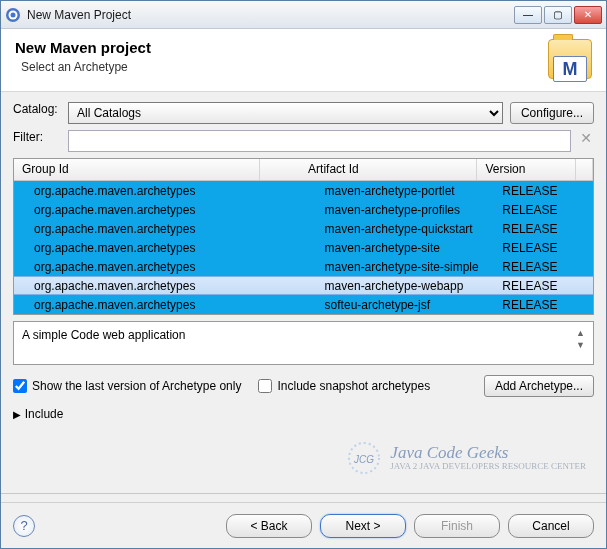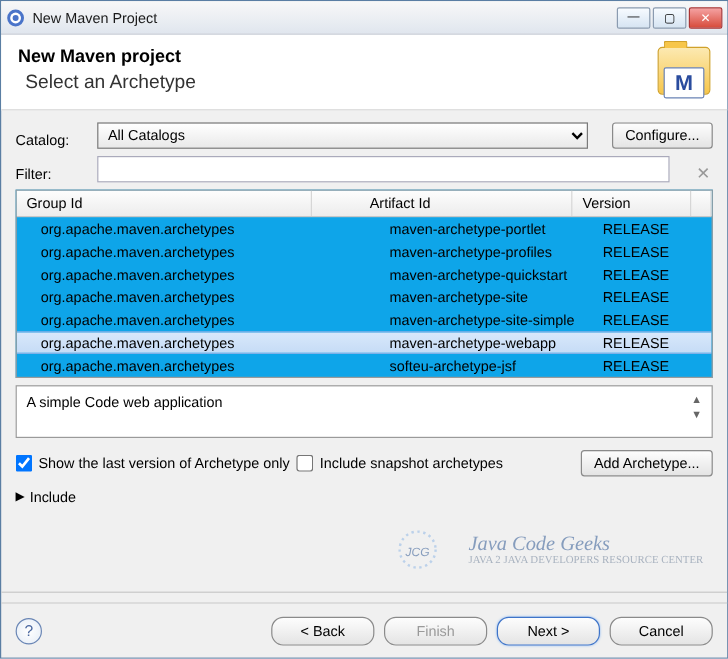--- a/index.html
+++ b/index.html
@@ -7,50 +7,50 @@
   .window { width: 607px; height: 549px; border: 1px solid #5a7ea3; background: #f0f0f0; display: flex; flex-direction: column; }
   .titlebar { height: 28px; background: linear-gradient(#f8f8f8,#e0e6ee); display: flex; align-items: center; padding: 0 4px; border-bottom: 1px solid #c2c9d4; }
   .titlebar .ticon { width: 16px; height: 16px; margin-right: 6px; }
   .titlebar .title { flex: 1; font-size: 12px; color: #1a1a1a; }
   .winbtns { display: flex; gap: 2px; }
   .winbtn { width: 28px; height: 18px; border: 1px solid #8a9bb0; border-radius: 2px; display: flex; align-items: center; justify-content: center; font-size: 10px; background: linear-gradient(#f7fbff,#d6e4f2); cursor: default; }
   .winbtn.close { background: linear-gradient(#f5a2a2,#d74b3b); border-color: #a33; color: #fff; }
   .header { background: #fff; padding: 10px 14px 12px; border-bottom: 1px solid #d8d8d8; display: flex; align-items: flex-start; }
   .header-text { flex: 1; }
   .header h1 { font-size: 15px; font-weight: 600; margin-bottom: 4px; }
-  .header .sub { font-size: 16px; color: #333; padding-left: 6px; }
+  .header .sub { font-size: 12px; color: #333; padding-left: 6px; }
   .header-icon { width: 44px; height: 40px; background: linear-gradient(#fce9b1,#f7c64a); border: 1px solid #d0a12a; border-radius: 4px; display:flex; align-items:flex-end; justify-content:center; position:relative; }
   .header-icon .tab { position:absolute; top:-6px; left:4px; width:20px; height:6px; background:#f7c64a; border:1px solid #d0a12a; border-bottom:none; border-radius:2px 2px 0 0; }
   .header-icon .m { width:34px; height:26px; background:#fff; border:1px solid #6a83b5; color:#2a4c9e; font-weight:bold; font-size:18px; display:flex; align-items:center; justify-content:center; border-radius:2px; margin-bottom:-4px;}
   .body { flex:1; padding: 10px 12px 8px; display:flex; flex-direction:column; gap:6px; overflow:hidden; }
-  .row { display:flex; align-items:flex-end; gap:20px; }
+  .row { display:flex; align-items:flex-start; gap:7px; }
   .row label { min-width: 48px; }
   select.catalog { flex:1; height:22px; border:1px solid #7a7a7a; background:linear-gradient(#fff,#e9e9e9); padding:0 4px; font-size:12px;}
   .btn { height:22px; padding:0 10px; border:1px solid #8a8a8a; border-radius:3px; background:linear-gradient(#fdfdfd,#e4e4e4); font-size:12px; cursor:default; }
   .btn:disabled { color:#9a9a9a; }
   .filter-input { flex:1; height:22px; border:1px solid #aab; background:#fff; padding:0 4px; font-size:12px; }
   .clear-x { width:16px; color:#999; font-size:14px; text-align:center; cursor:default; }
   .table-wrap { border:1px solid #9a9a9a; background:#0ea5e9; flex:0 0 auto; display:flex; flex-direction:column; }
   .thead { display:flex; height:22px; background:linear-gradient(#fdfdfd,#ececec); border-bottom:1px solid #c7c7c7; }
   .th { padding:3px 8px; font-size:12px; border-right:1px solid #d6d6d6; }
   .th.gid { width:250px; } .th.aid { width:180px;margin-left:40px; } .th.ver { width:100px; } .th.sp { flex:1; }
   .tbody { max-height:140px; overflow-y:scroll; }
   .tr { display:flex; height:19px; align-items:center; font-size:12px; }
   .tr .td { padding:1px 8px; white-space:nowrap; overflow:hidden; text-overflow:ellipsis; }
   .td.gid{width:250px;margin-left:12px;} .td.aid{width:180px;margin-left:44px;} .td.ver{width:100px;}
   .tr.selected { background:linear-gradient(#d8e8fb,#c6dcf6); border:1px solid #7fb1e8; border-left:none; border-right:none;}
   .desc-box { border:1px solid #9a9a9a; background:#fff; padding:6px 8px; height:44px; display:flex; align-items:flex-start; justify-content:space-between; }
   .desc-box .arrows { display:flex; flex-direction:column; gap:2px; color:#666; font-size:9px;}
-  .checks { display:flex; align-items:center; gap:6px; padding-top:4px;}
+  .checks { display:flex; align-items:center; gap:17px; padding-top:4px;}
   .checks label { display:flex; align-items:center; gap:5px; }
   .checks .spacer { flex:1; }
   .adv { display:flex; align-items:center; gap:4px; padding:4px 0 2px; cursor:default;}
   .adv .tri { font-size:10px; }
   .watermark { flex:1; display:flex; justify-content:flex-end; align-items:center; opacity:.7; padding-right:8px; }
-  .watermark .wm { color:#5a7aa8; font-style:italic; font-family:Georgia,serif; font-size:17px; text-align:left; line-height:1.1;margin-left:16px;}
+  .watermark .wm { color:#5a7aa8; font-style:italic; font-family:Georgia,serif; font-size:17px; text-align:left; line-height:1.1;}
   .watermark .wm small{ font-size:9px; color:#8a98ab; font-style:normal; display:block;}
   .sep { height:1px; background:#c8c8c8; margin: 0 -12px; }
   .footer { height:46px; display:flex; align-items:center; padding:0 12px; gap:8px; border-top:1px solid #d0d0d0;}
   .footer .help { width:22px; height:22px; border:1.5px solid #6a86b5; border-radius:50%; color:#4a68a0; display:flex; align-items:center; justify-content:center; font-size:13px; background:radial-gradient(#fff,#e4ecf6);}
   .footer .spacer { flex:1; }
   .footer .btn { width:86px; height:24px;border-radius:10px; }
   .footer .btn.primary { border-color:#3e74c9; box-shadow:0 0 2px #7ab0f5; }
   input[type=checkbox]{width:14px;height:14px;}
 </style>
 </head>
@@ -179,17 +179,17 @@
       </div>
     </div>
 
     <div class="sep"></div>
   </div>
 
   <div class="footer">
     <div class="help">?</div>
     <div class="spacer"></div>
     <button class="btn">&lt; Back</button>
+    <button class="btn primary">Next &gt;</button>
     <button class="btn" disabled="">Finish</button>
-    <button class="btn primary">Next &gt;</button>
     <button class="btn">Cancel</button>
   </div>
 </div>
 
 </body></html>

